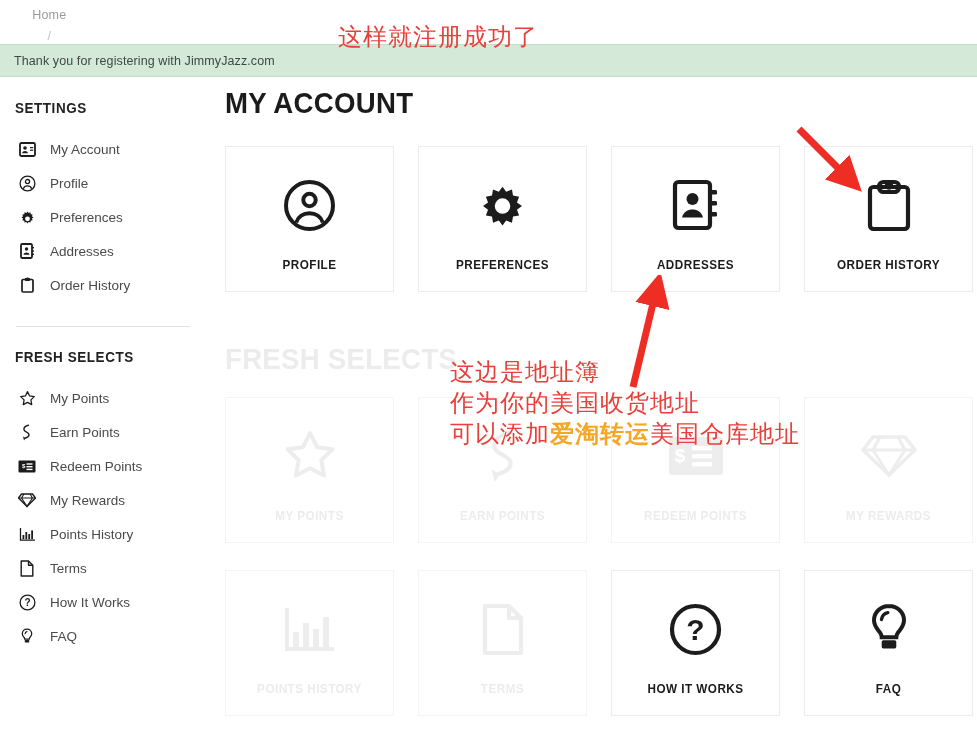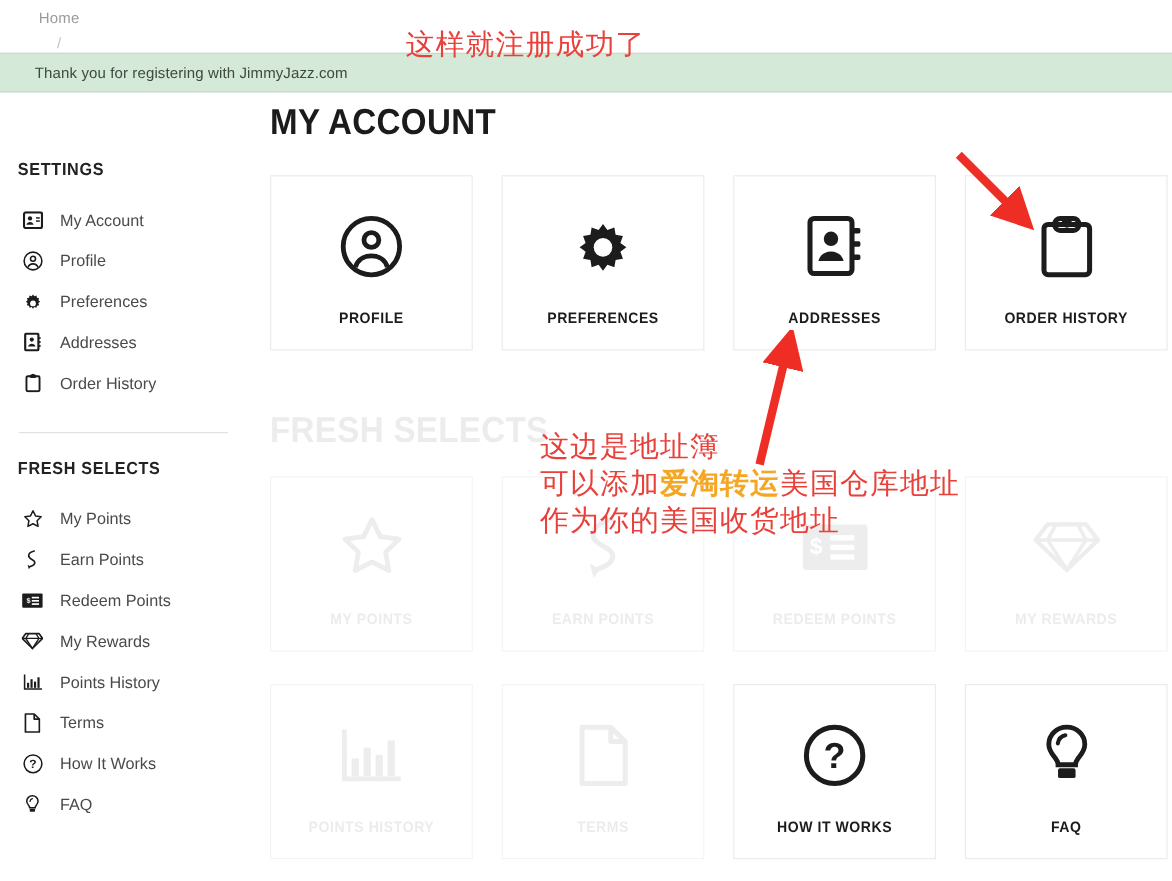--- a/index.html
+++ b/index.html
@@ -22,25 +22,25 @@
   .breadcrumb .sep { color: #c2c2c2; }
   .breadcrumb .cur { color: #7d7d7d; }
 
   
   .banner {
     position: absolute; left: 0; top: 44px; width: 977px; height: 33px;
     background: #d4e9d7; border-top: 1px solid #c3ddc7; border-bottom: 1px solid #c3ddc7;
     display: flex; align-items: center;
   }
   .banner-text {
-    padding-left: 29px; font-size: 12.5px; color: #3e4a40; letter-spacing: .1px;
+    padding-left: 14px; font-size: 12.5px; color: #3e4a40; letter-spacing: .1px;
   }
 
   
-  .sidebar { position: absolute; left: 0; top: 100px; width: 206px; margin-top: 34px; }
+  .sidebar { position: absolute; left: 0; top: 100px; width: 206px; }
   .side-heading {
     font-size: 14.5px; font-weight: 700; color: #222; letter-spacing: .6px;
     padding-left: 16px; margin-bottom: 16px;
     font-family: "Liberation Sans", sans-serif;
     transform: scaleX(.93); transform-origin: left center;
   }
   .side-item {
     display: flex; align-items: center; height: 34px; padding-left: 16px;
     font-size: 13.5px; color: #4a4a4a; cursor: pointer;
   }
@@ -408,22 +408,22 @@
           </svg>
       </div>
       <div class="card-label">FAQ</div>
     </div>
   </div>
 
   <div class="anno" id="anno-register">这样就注册成功了</div>
 
   <div class="anno" id="anno-address">
     <div>这边是地址簿</div>
+    <div>作为你的美国收货地址</div>
     <div><span>可以添加</span><span class="hl">爱淘转运</span><span>美国仓库地址</span></div>
-    <div>作为你的美国收货地址</div>
   </div>
 
   <svg class="arrow" style="left:790px; top:120px;" width="90" height="80" viewBox="0 0 90 80">
     <defs>
         <marker id="ah1" markerWidth="5" markerHeight="5" refX="2.2" refY="2.5" orient="auto">
           <path d="M0 0 L5 2.5 L0 5 z" fill="#ee2d24"></path>
         </marker>
       </defs>
     <line x1="9" y1="9" x2="58" y2="58" stroke="#ee2d24" stroke-width="7" marker-end="url(#ah1)"></line>
   </svg>

